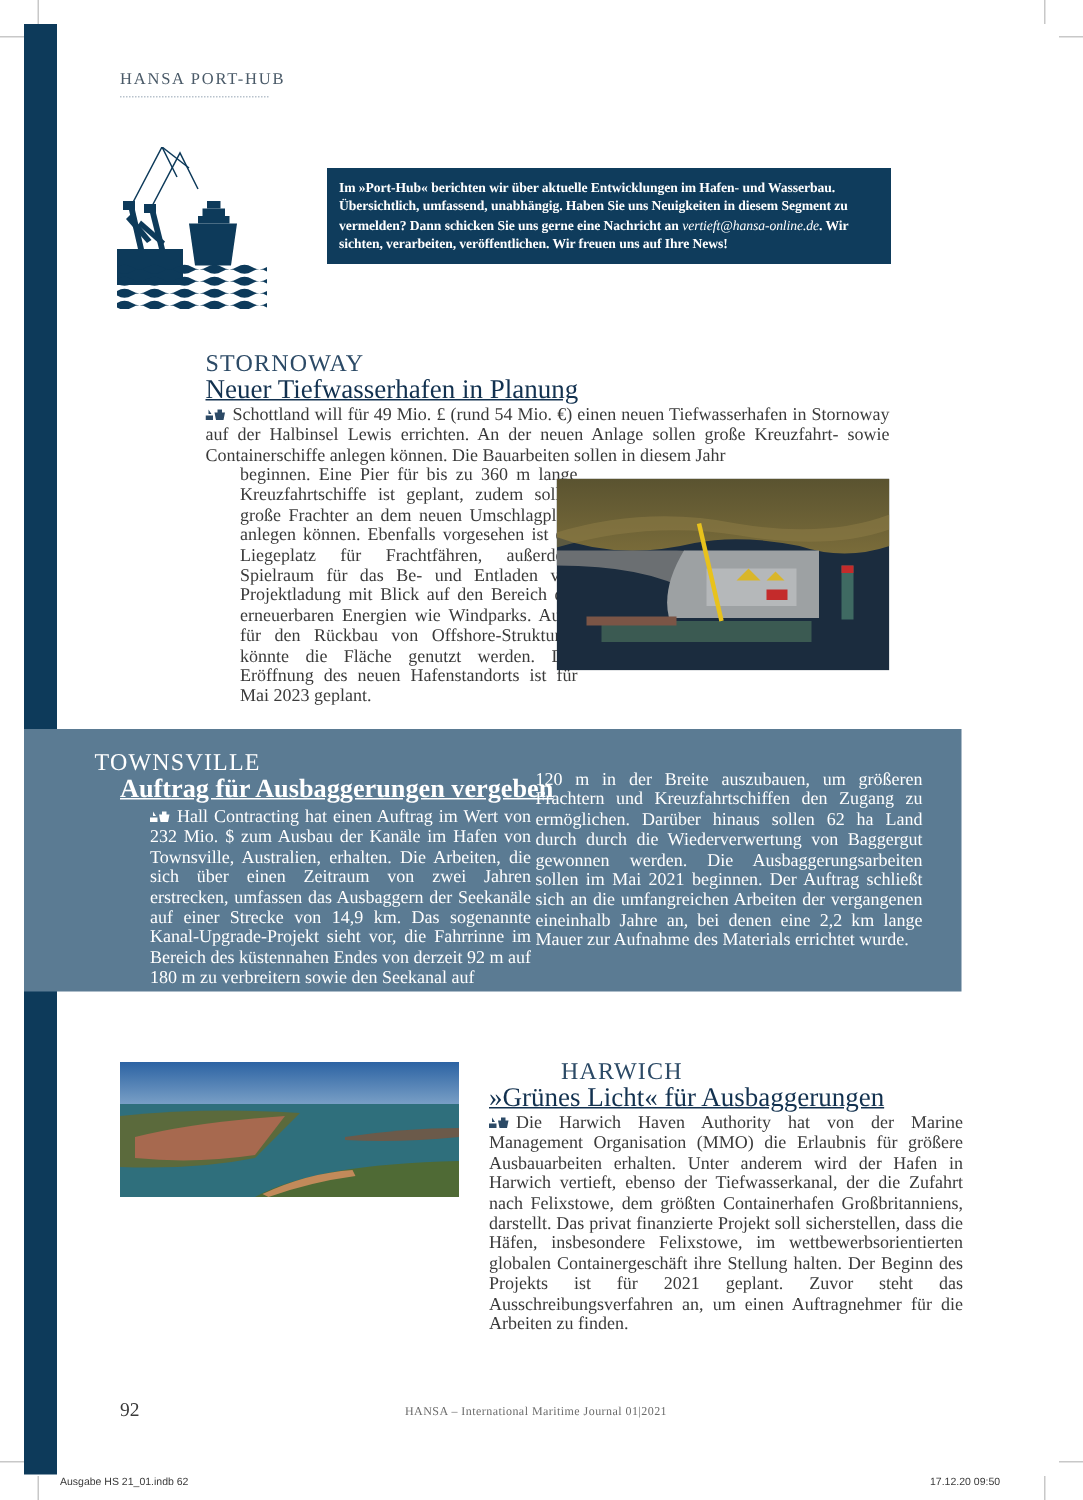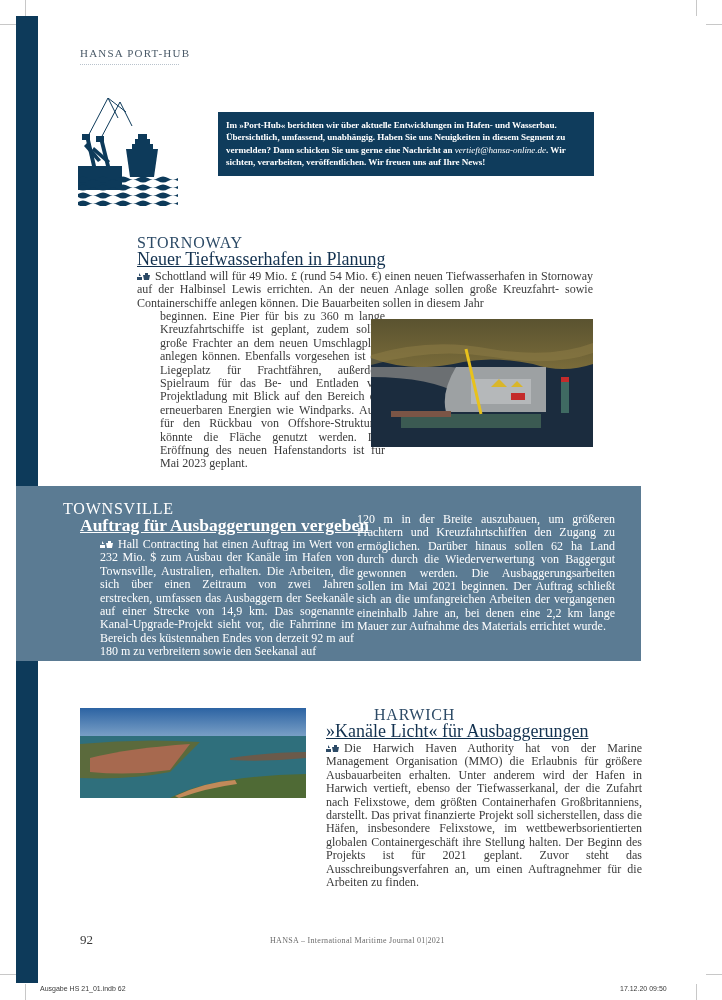--- a/index.html
+++ b/index.html
@@ -146,21 +146,21 @@
     <rect width="226" height="30" fill="url(#sky)"></rect>
     <rect y="28" width="226" height="62" fill="#2f6f7c"></rect>
     <path d="M0 36 q60 -6 120 -2 l-30 30 q-40 8 -90 6z" fill="#5b6a3c"></path>
     <path d="M10 50 q40 -10 100 -14 l-20 26 q-40 6 -80 2z" fill="#a7694f"></path>
     <path d="M150 50 q40 -6 76 -6 v6 q-40 4 -76 2z" fill="#6b5a4a"></path>
     <path d="M90 90 q40 -22 136 -24 v24z" fill="#4f6a35"></path>
     <path d="M95 88 q30 -14 60 -16 l2 4 q-30 4 -58 14z" fill="#c28a5a"></path>
   </svg>
 </div>
 <div class="kicker art3-kicker">HARWICH</div>
-<h2 class="headline art3-headline">»Kanäle Licht« für Ausbaggerungen</h2>
+<h2 class="headline art3-headline">»Grünes Licht« für Ausbaggerungen</h2>
 <p class="body-text art3-body"><svg class="para-icon" viewBox="0 0 14 8">
       <path d="M0 5 h5 v3 h-5z M2 1 L4 4 h-2z M6 3 h7 l-1 5 h-5z M8 1 h3 v2 h-3z" fill="#2c4a66"></path>
     </svg><span>Die Harwich Haven Authority hat von der Marine Management Organisation (MMO) die Erlaubnis für größere Ausbauarbeiten erhalten. Unter anderem wird der Hafen in Harwich vertieft, ebenso der Tiefwasserkanal, der die Zufahrt nach Felixstowe, dem größten Containerhafen Großbritanniens, darstellt. Das privat finanzierte Projekt soll sicherstellen, dass die Häfen, insbesondere Felixstowe, im wettbewerbsorientierten globalen Containergeschäft ihre Stellung halten. Der Beginn des Projekts ist für 2021 geplant. Zuvor steht das Ausschreibungsverfahren an, um einen Auftragnehmer für die Arbeiten zu finden.</span></p>
 
 <div class="page-number">92</div>
 <div class="footer-journal">HANSA – International Maritime Journal 01|2021</div>
 
 <div class="slug-left">Ausgabe HS 21_01.indb   62</div>
 <div class="slug-right">17.12.20   09:50</div>
 

